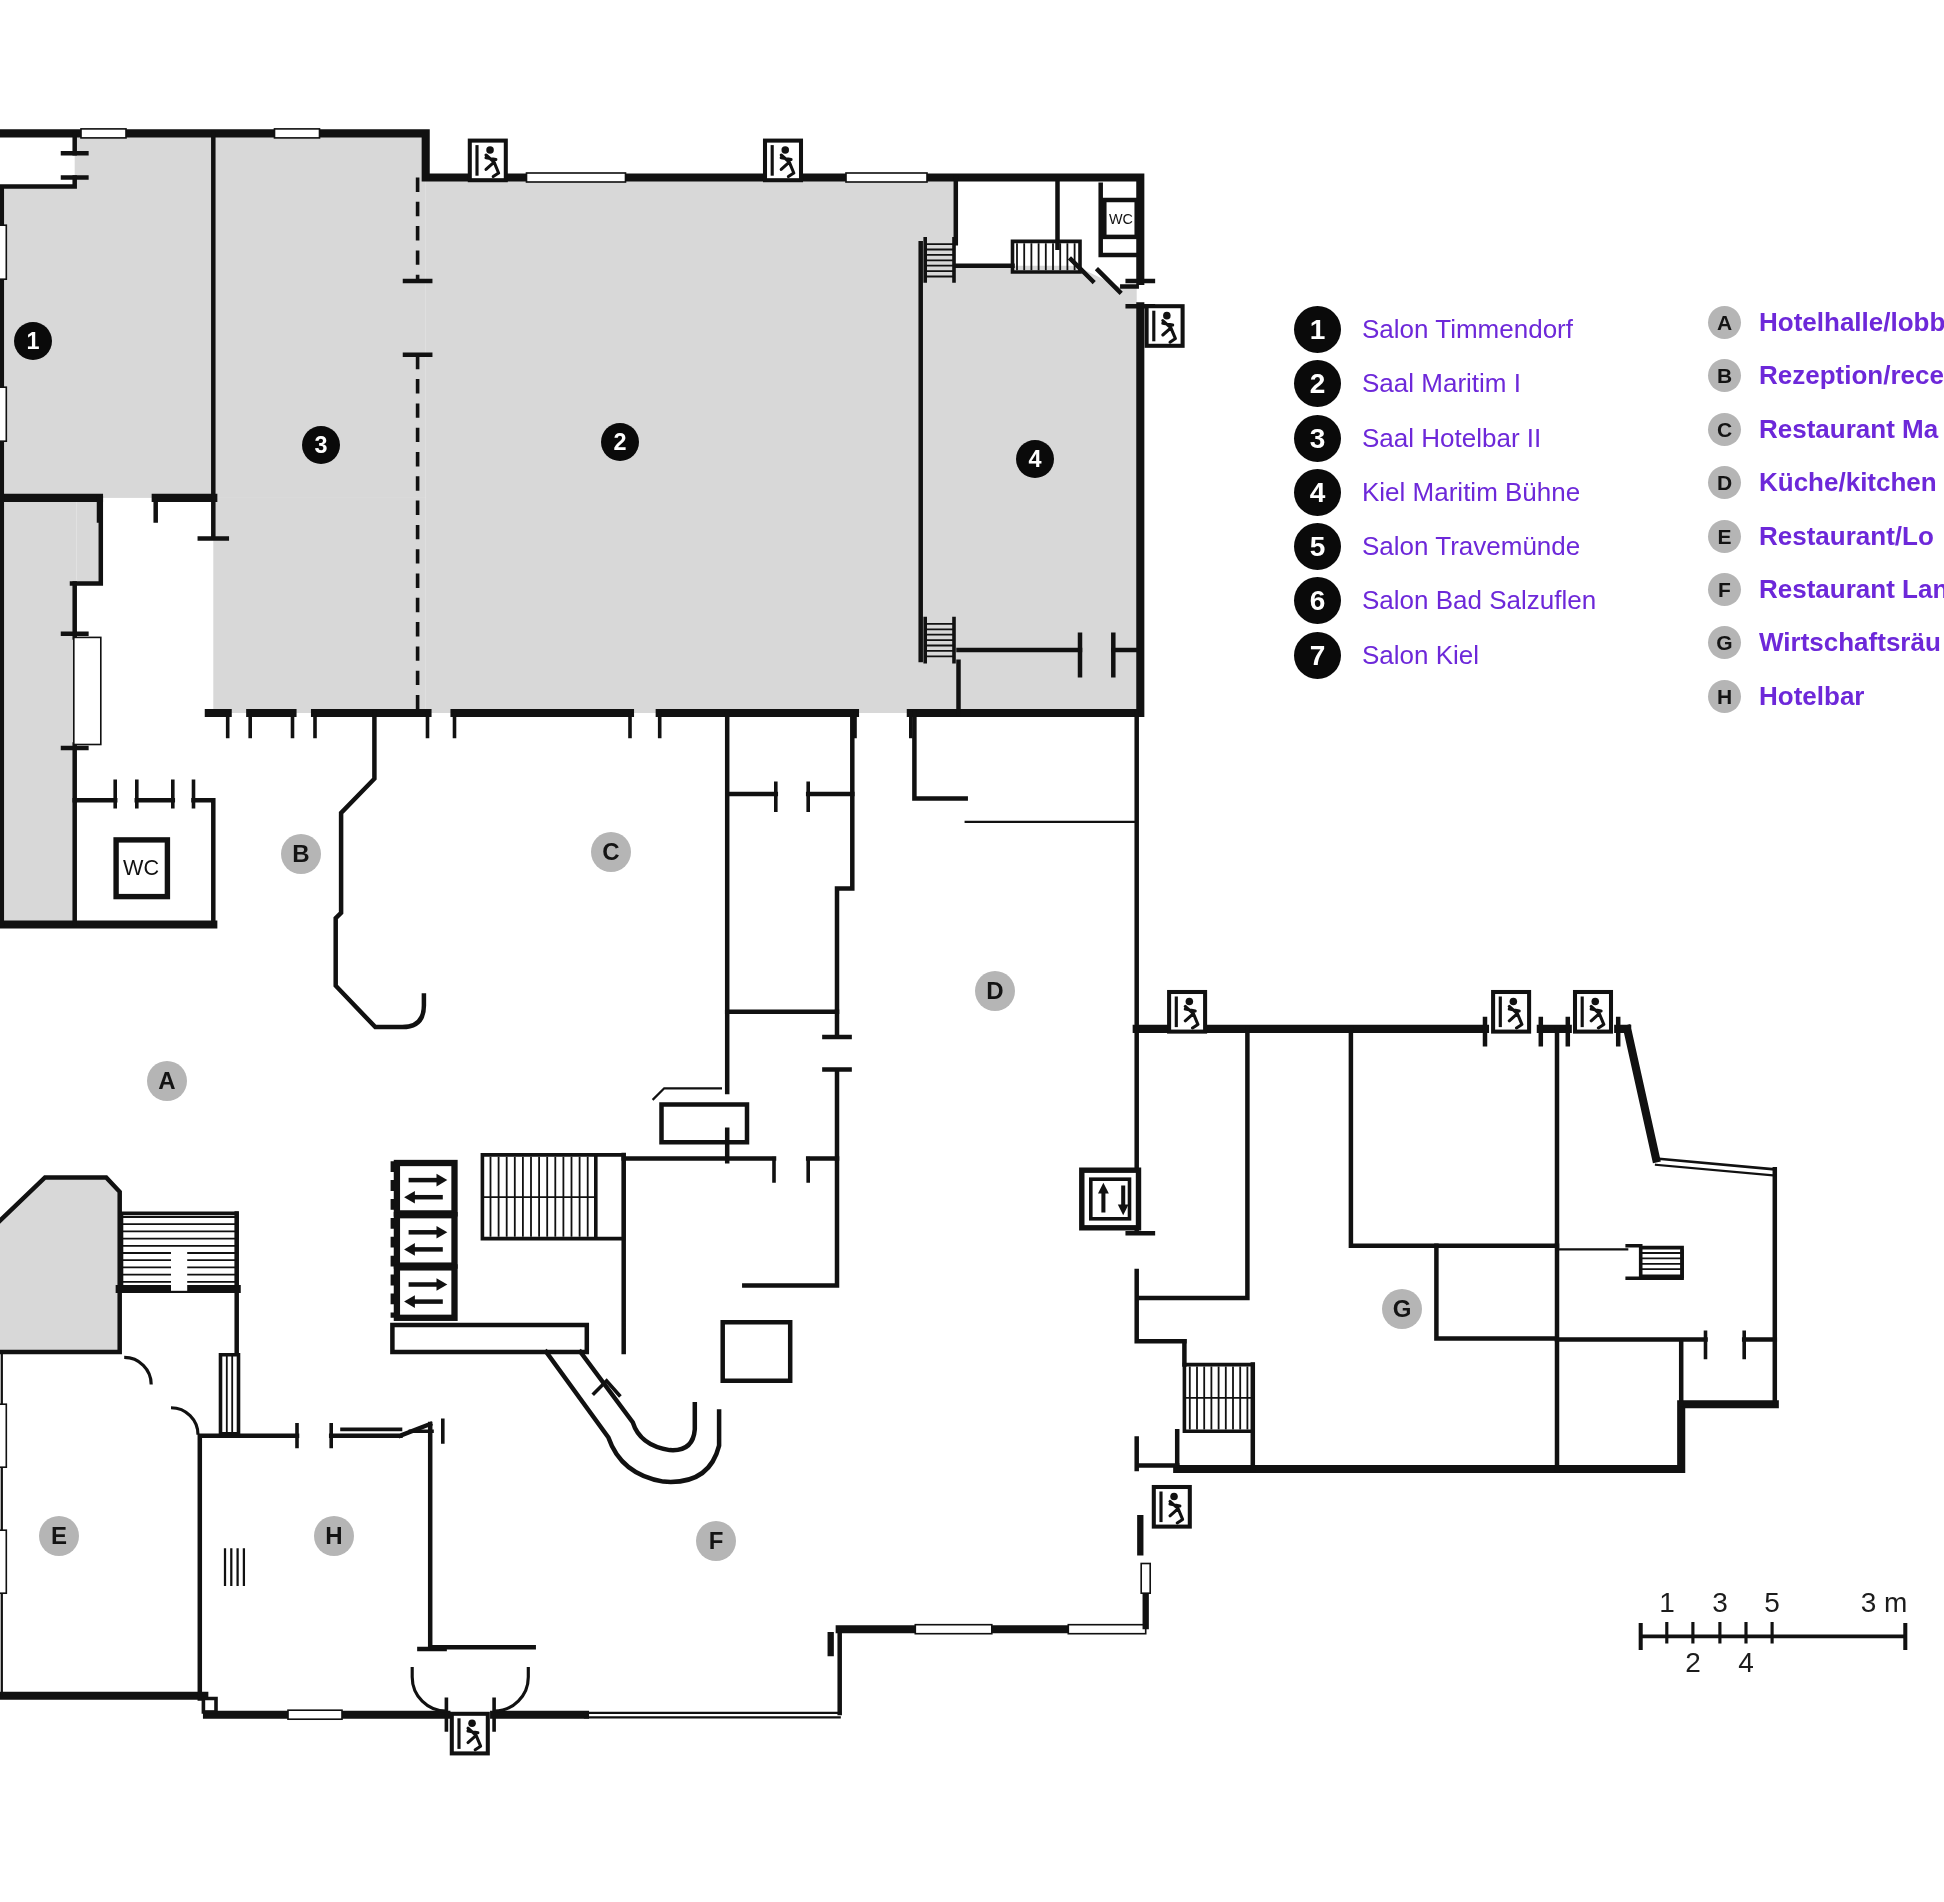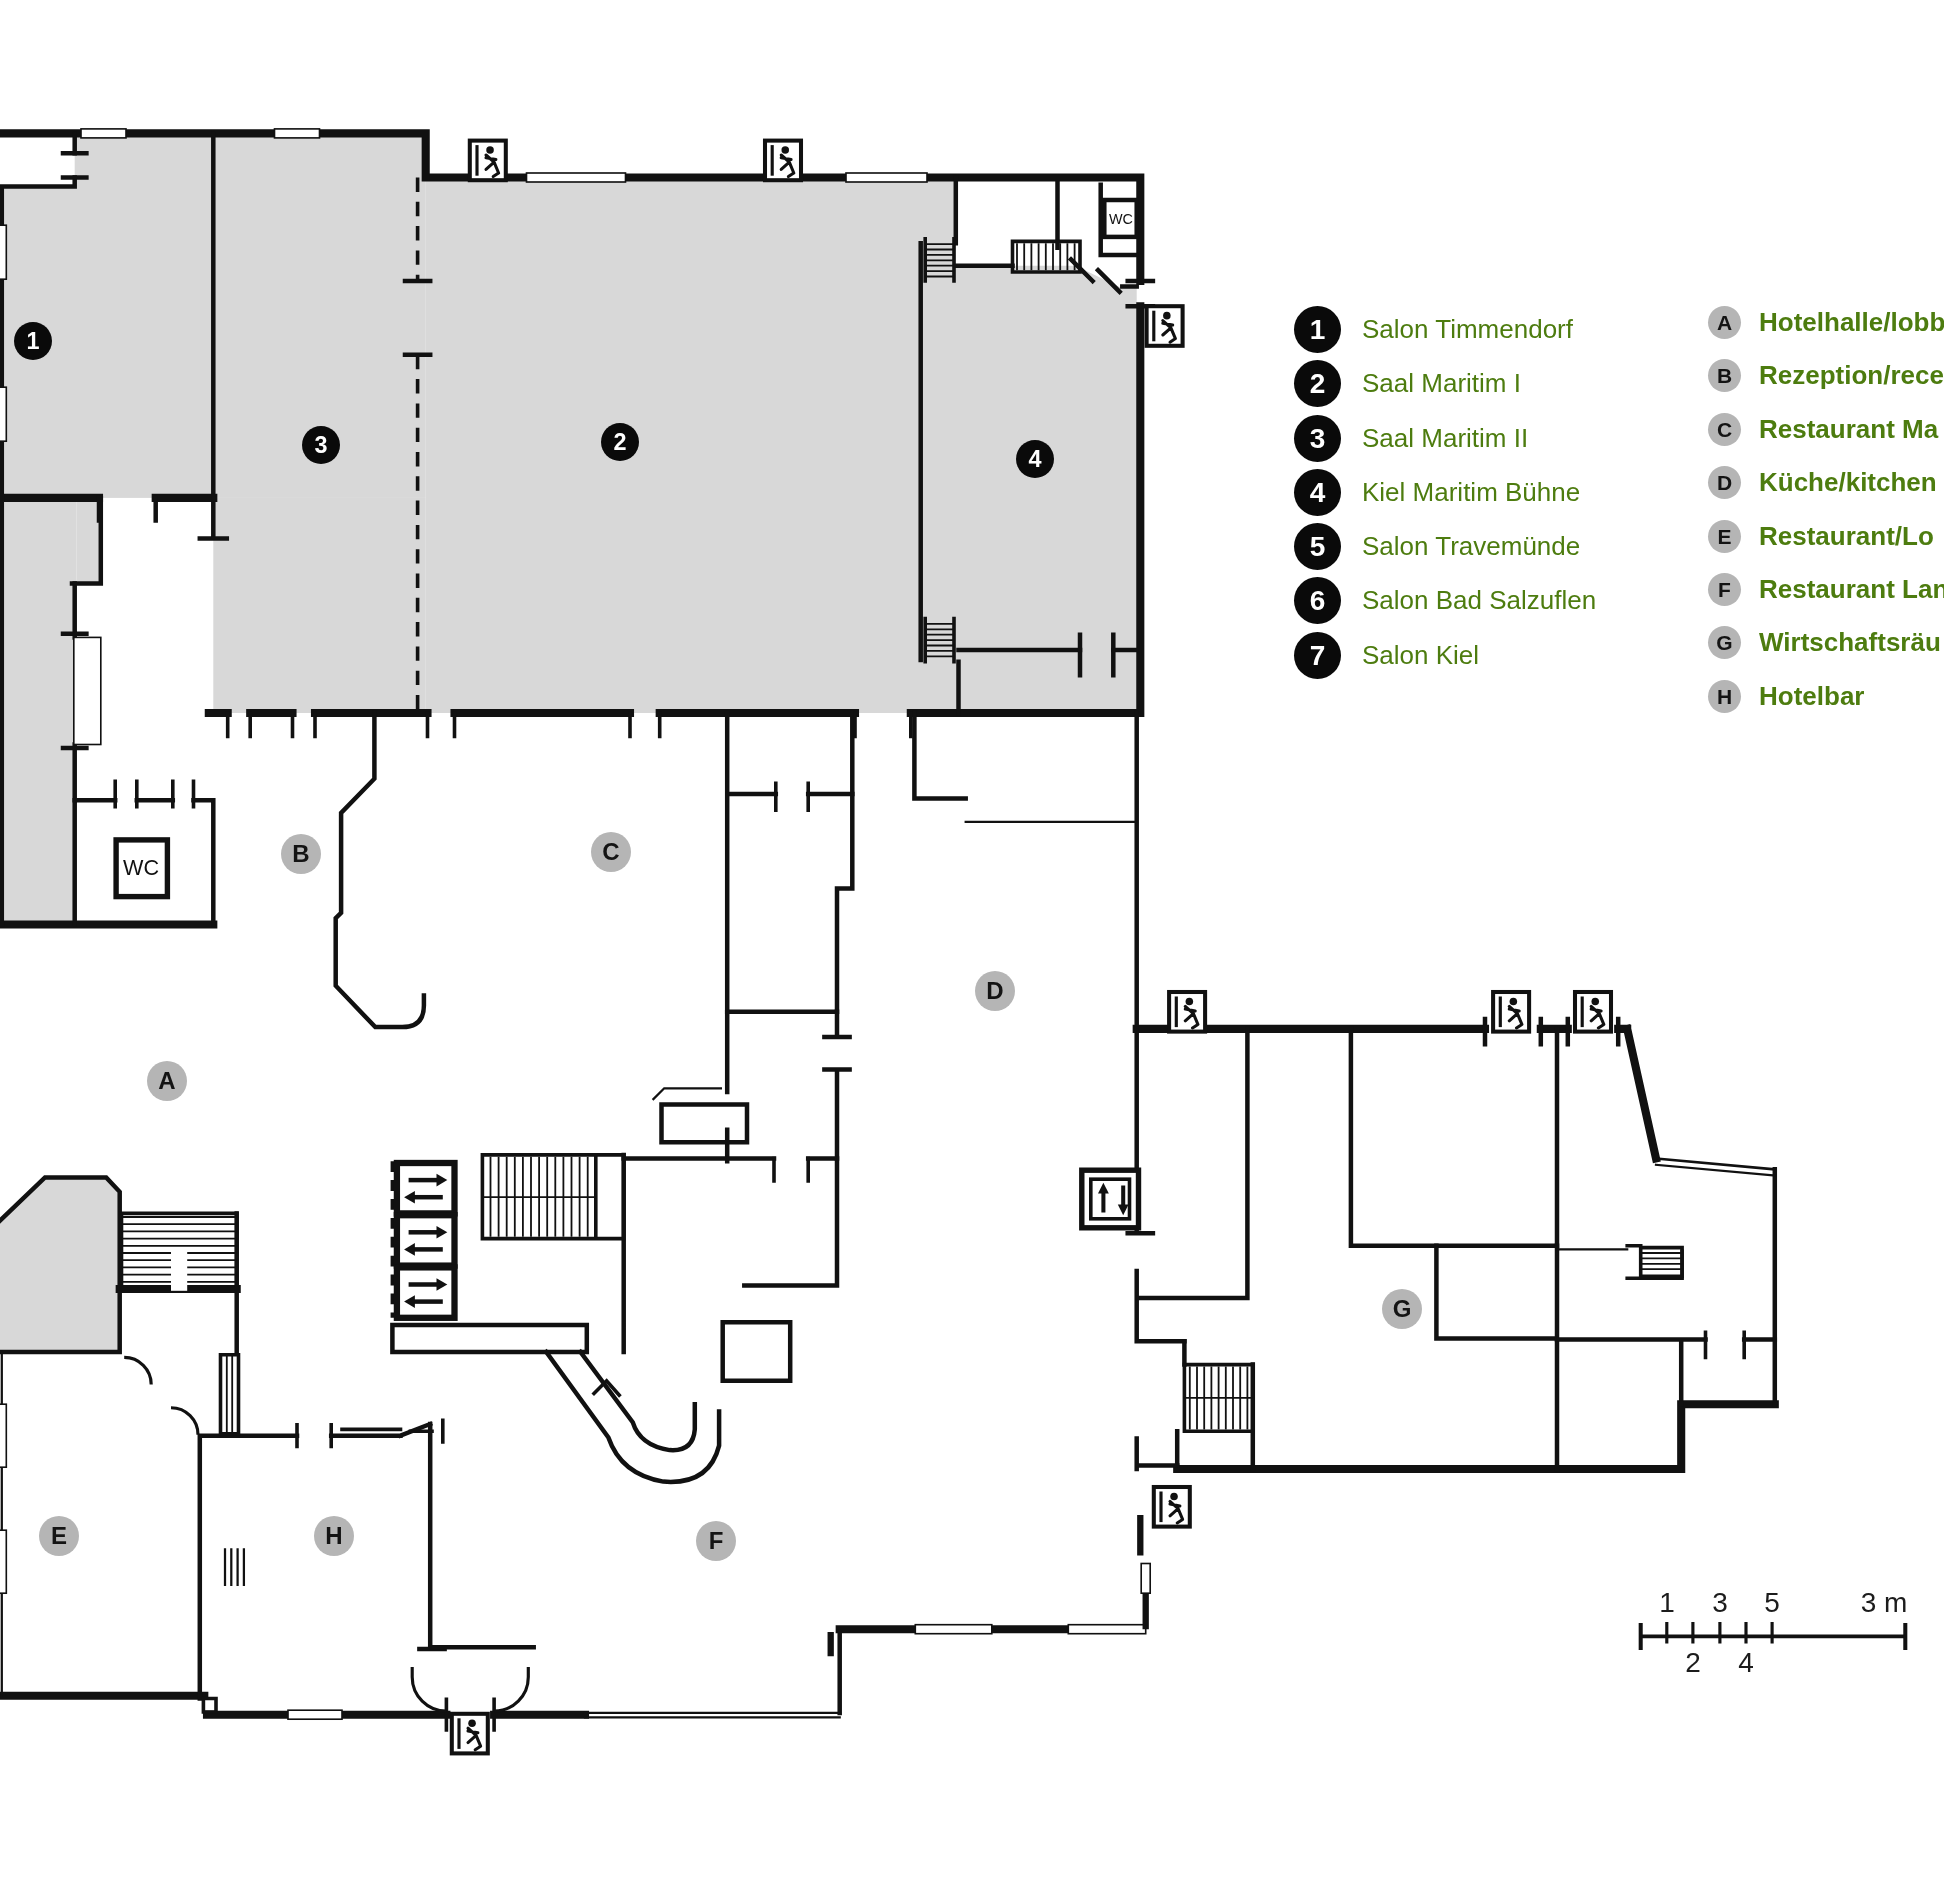--- a/index.html
+++ b/index.html
@@ -10,21 +10,21 @@
   .mk{position:absolute;transform:translate(-50%,-50%);display:flex;align-items:center;
       justify-content:center;border-radius:50%;font-weight:bold;}
   .mk-num{width:38px;height:38px;background:#0a0a0a;color:#fff;font-size:23.4px;}
   .mk-let{width:40px;height:40px;background:#b5b5b5;color:#141414;font-size:24px;}
   
   .lrow{position:absolute;display:flex;align-items:center;white-space:nowrap;}
   .badge{border-radius:50%;display:flex;align-items:center;justify-content:center;
          font-weight:bold;flex:0 0 auto;}
   .lrow-num .badge{width:47px;height:47px;background:#0a0a0a;color:#fff;font-size:28px;}
   .lrow-let .badge{width:33px;height:33px;background:#b5b5b5;color:#141414;font-size:21px;}
-  .ltext{color:#4d7c0f;font-size:26px;}
+  .ltext{color:#6d28d9;font-size:26px;}
   .lrow-num .ltext{margin-left:21px;}
   .lrow-let .ltext{margin-left:18px;font-weight:bold;}
   
   .wc-label{position:absolute;transform:translate(-50%,-50%);font-weight:normal;color:#111;}
   #wc-left{font-size:21.6px;}
   #wc-right{font-size:14.4px;}
   
   .sc{position:absolute;transform:translateX(-50%);font-size:28px;color:#1c1c1c;}
 </style>
 </head>
@@ -254,21 +254,21 @@
       <div class="lrow lrow-num" style="left: 1294px; top: 306px;">
         <span class="badge">1</span>
         <span class="ltext">Salon Timmendorf</span>
       </div>
       <div class="lrow lrow-num" style="left: 1294px; top: 360px;">
         <span class="badge">2</span>
         <span class="ltext">Saal Maritim I</span>
       </div>
       <div class="lrow lrow-num" style="left: 1294px; top: 415px;">
         <span class="badge">3</span>
-        <span class="ltext">Saal Maritim II</span>
+        <span class="ltext">Saal Hotelbar II</span>
       </div>
       <div class="lrow lrow-num" style="left: 1294px; top: 469px;">
         <span class="badge">4</span>
         <span class="ltext">Kiel Maritim Bühne</span>
       </div>
       <div class="lrow lrow-num" style="left: 1294px; top: 523px;">
         <span class="badge">5</span>
         <span class="ltext">Salon Travemünde</span>
       </div>
       <div class="lrow lrow-num" style="left: 1294px; top: 577px;">

